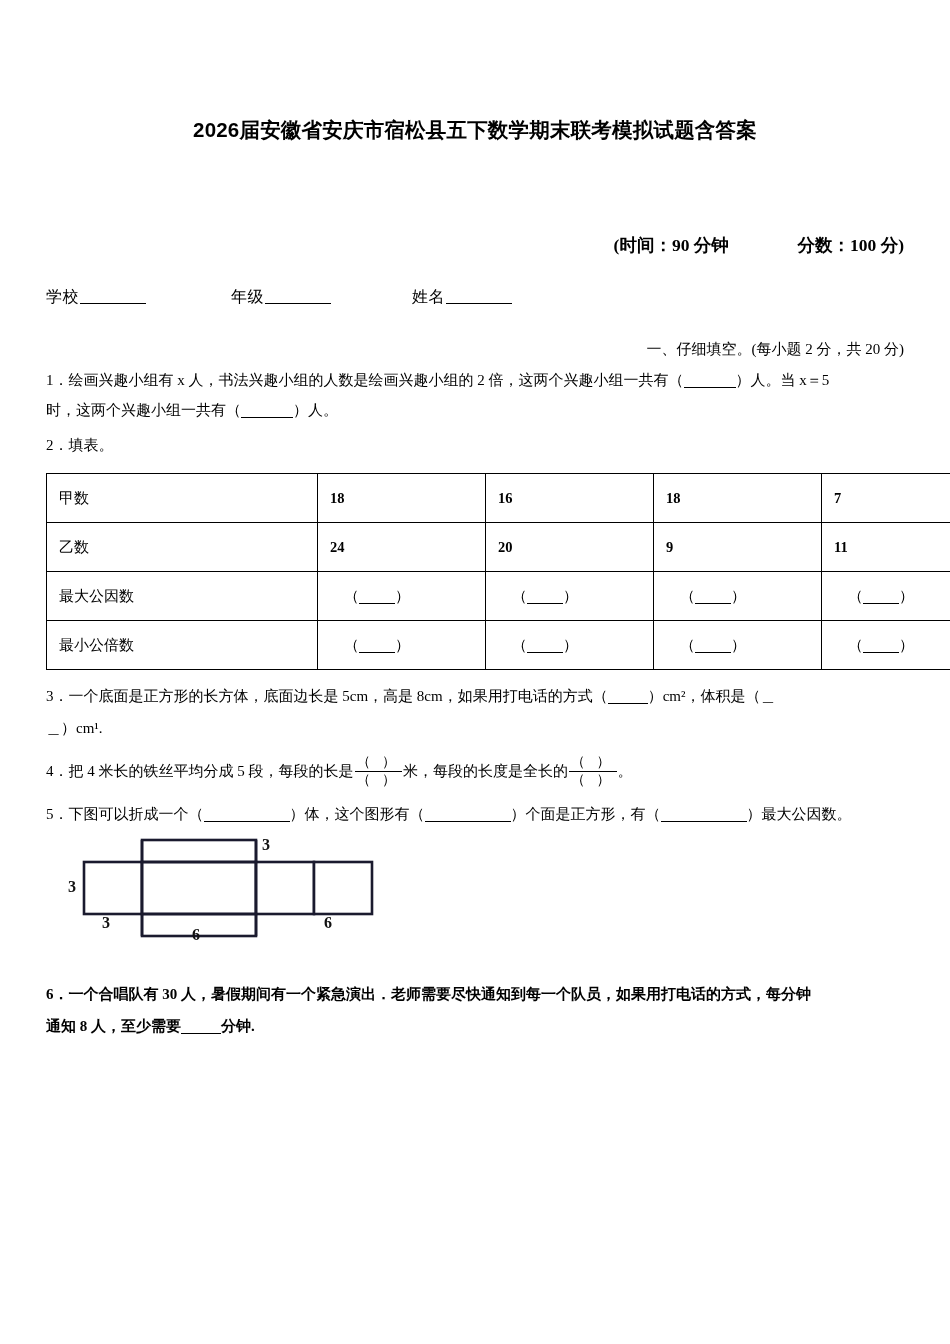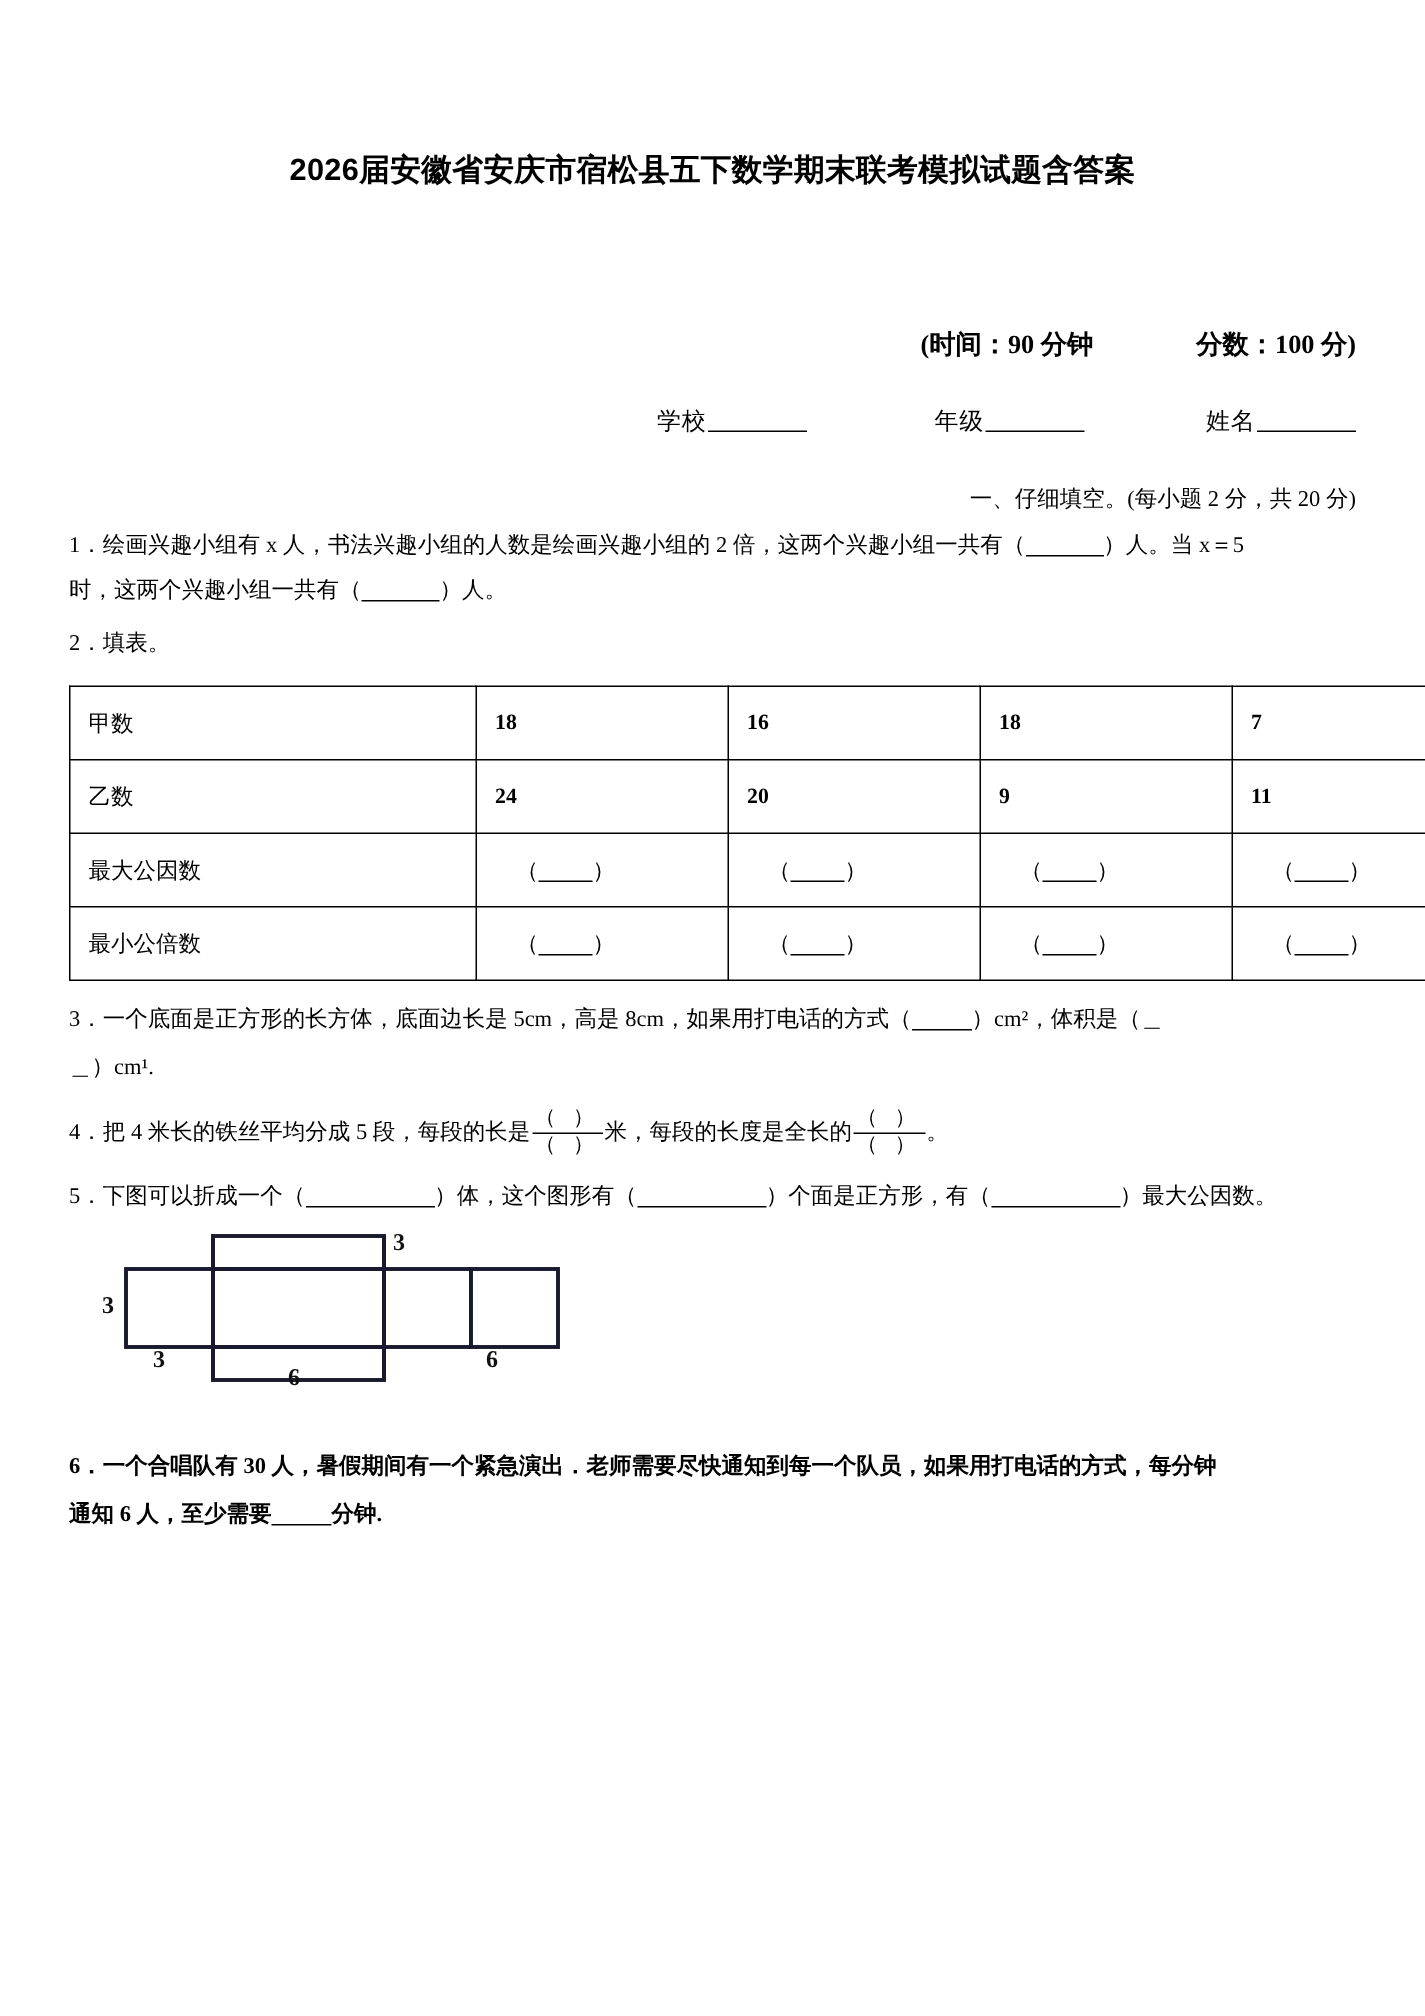--- a/index.html
+++ b/index.html
@@ -13,21 +13,21 @@
     font-family: "Liberation Serif", "DejaVu Serif", serif;
     color: #000000;
     position: relative;
     overflow: hidden;
   }
   .page {
     width: 950px;
     height: 1344px;
     position: relative;
     box-sizing: border-box;
-    padding: 0 46px;
+    padding: 16px 46px;
   }
 
   
   .doc-title {
     text-align: center;
     font-family: "Liberation Sans", "DejaVu Sans", sans-serif;
     font-weight: bold;
     font-size: 20.5px;
     letter-spacing: 0.2px;
     padding-top: 102px;
@@ -38,21 +38,21 @@
     font-family: Liberation Serif, serif;
     font-weight: bold;
     font-size: 17.5px;
     padding-top: 90px;
   }
   .exam-meta .gap {
     display: inline-block;
     width: 60px;
   }
   .id-line {
-    text-align: right;
+    text-align: left;
     font-size: 16px;
     padding-top: 30px;
     letter-spacing: 0.5px;
   }
   .id-line .field {
     display: inline-block;
   }
   .id-line .blank {
     display: inline-block;
     border-bottom: 1.4px solid #000;
@@ -265,17 +265,17 @@
     <span class="fig-label" style="left:206px; top:-2px;">3</span>
     <span class="fig-label" style="left:12px;  top:40px;">3</span>
     <span class="fig-label" style="left:46px;  top:76px;">3</span>
     <span class="fig-label" style="left:136px; top:88px;">6</span>
     <span class="fig-label" style="left:268px; top:76px;">6</span>
   </div>
 
   <div class="q spaced" style="margin-top:32px;font-weight:bold;">
     <span class="num">6．</span><span>一个合唱队有 30 人，暑假期间有一个紧急演出．老师需要尽快通知到每一个队员，如果用打电话的方式，每分钟</span>
     <br>
-    <span>通知 6 人，至少需要</span><span class="u-blank b-sm"></span><span>分钟.</span>
+    <span>通知 8 人，至少需要</span><span class="u-blank b-sm"></span><span>分钟.</span>
   </div>
 
 
 </div>
 
 </body></html>

